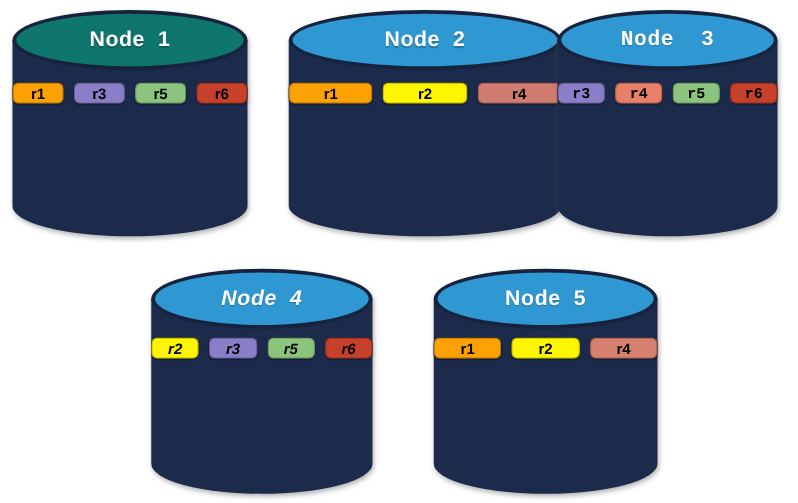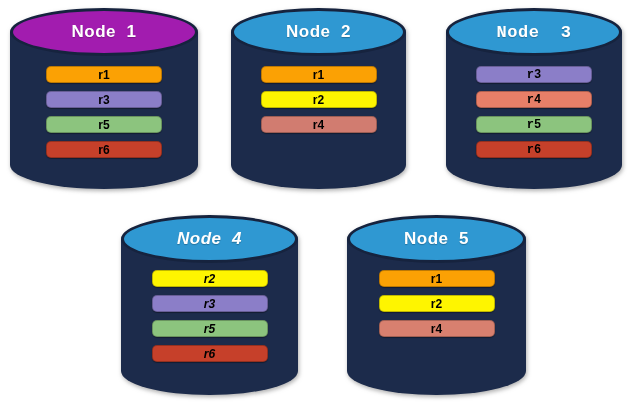--- a/index.html
+++ b/index.html
@@ -40,21 +40,21 @@
     font-size: 17px;
     white-space: pre;
     letter-spacing: 0.5px;
     text-shadow: 0 1px 1px rgba(0,0,0,0.25);
   }
   .bars {
     position: absolute;
     left: 0; right: 0;
     top: 58px;
     display: flex;
-    flex-direction: column;
+    flex-direction: row;
     align-items: center;
     gap: 8px;
   }
   .bar {
     width: 116px;
     height: 17px;
     box-sizing: border-box;
     border: 1px solid rgba(0,0,0,0.25);
     border-radius: 5px;
     box-shadow: 0 1px 1px rgba(0,0,0,0.35);
@@ -69,40 +69,40 @@
     line-height: 1;
   }
 </style>
 </head>
 <body>
 
 <div class="stage">
 
   <div class="cylinder" style="left:10px; top:8px; width:188px; height:181px;">
     <div class="cyl-body" style="background: rgb(28, 43, 75);"></div>
-    <div class="cyl-top" style="background: #a21caf;">
+    <div class="cyl-top" style="background: #0f766e;">
       <span class="node-label">Node  1</span>
     </div>
     <div class="bars">
       <div class="bar" style="background: rgb(251, 161, 4);">
           <span class="bar-label">r1</span>
         </div>
       <div class="bar" style="background: rgb(139, 126, 200);">
           <span class="bar-label">r3</span>
         </div>
       <div class="bar" style="background: rgb(140, 196, 126);">
           <span class="bar-label">r5</span>
         </div>
       <div class="bar" style="background: rgb(198, 64, 42);">
           <span class="bar-label">r6</span>
         </div>
     </div>
   </div>
 
-  <div class="cylinder" style="left:231px; top:8px; width:175px; height:181px;">
+  <div class="cylinder" style="left:231px; top:8px; width:175px; height:181px;padding-left:43px;">
     <div class="cyl-body" style="background: rgb(28, 43, 75);"></div>
     <div class="cyl-top" style="background: rgb(47, 152, 210);">
       <span class="node-label">Node  2</span>
     </div>
     <div class="bars">
       <div class="bar" style="background: rgb(251, 161, 4);">
           <span class="bar-label">r1</span>
         </div>
       <div class="bar" style="background: rgb(254, 245, 0);">
           <span class="bar-label">r2</span>

